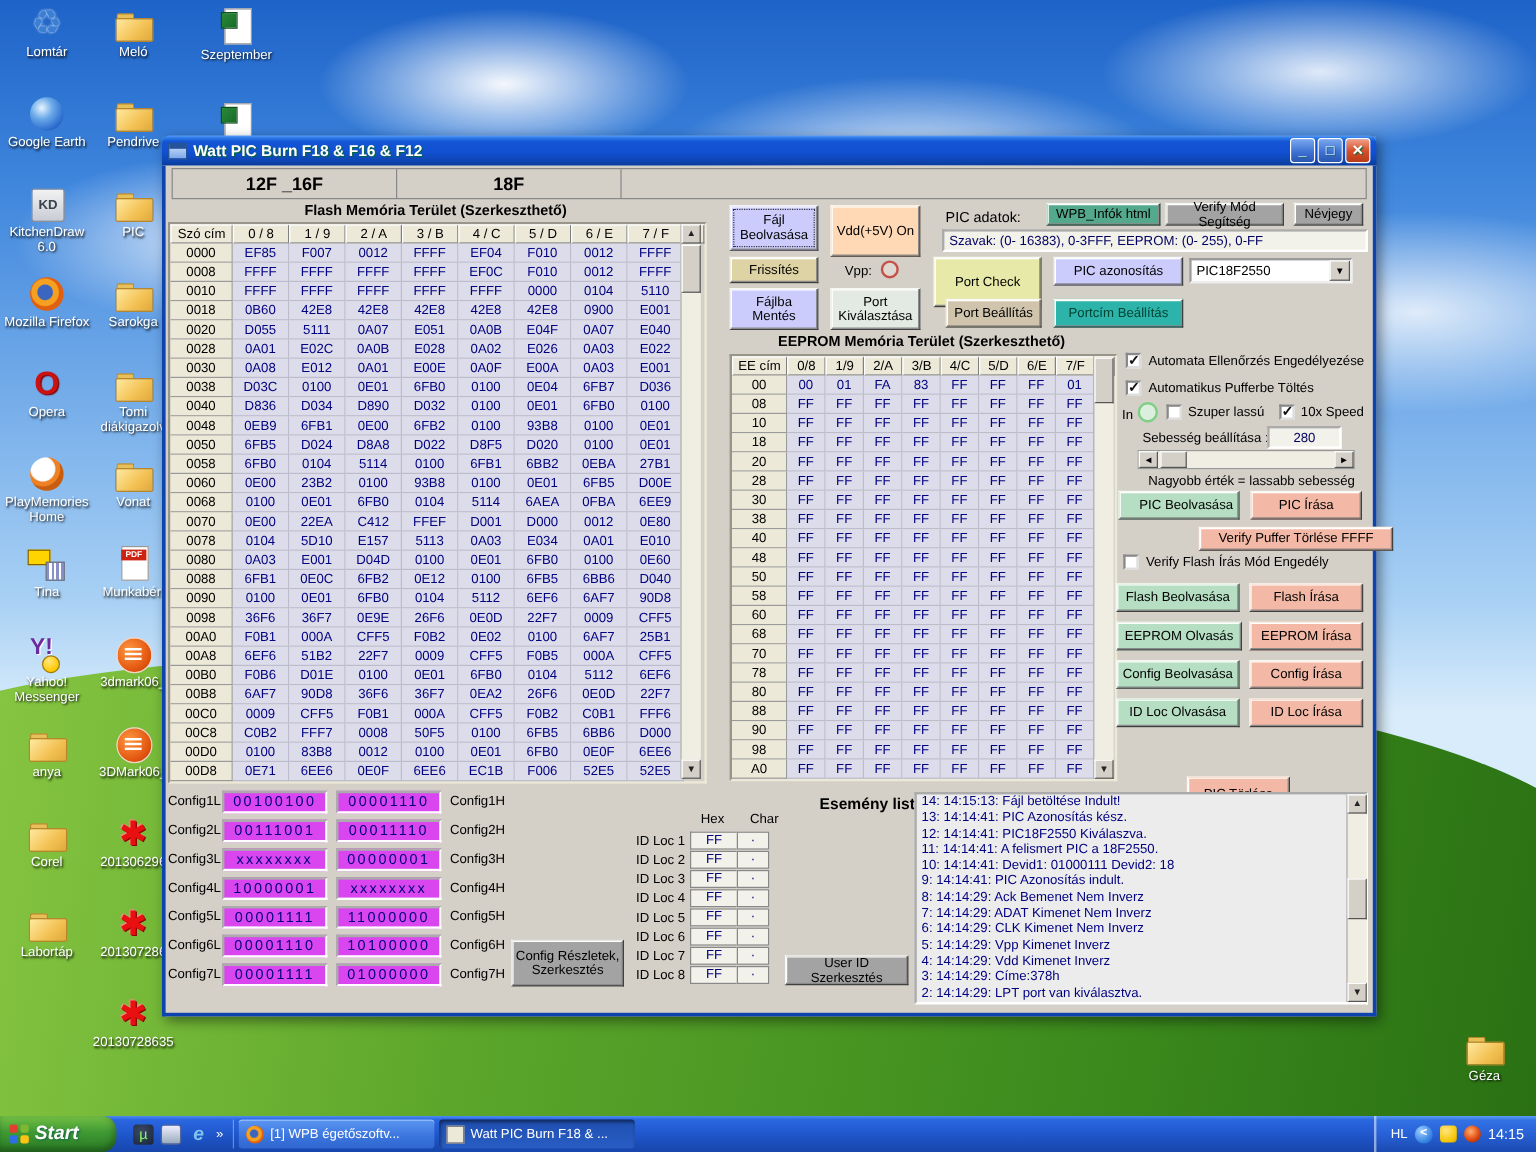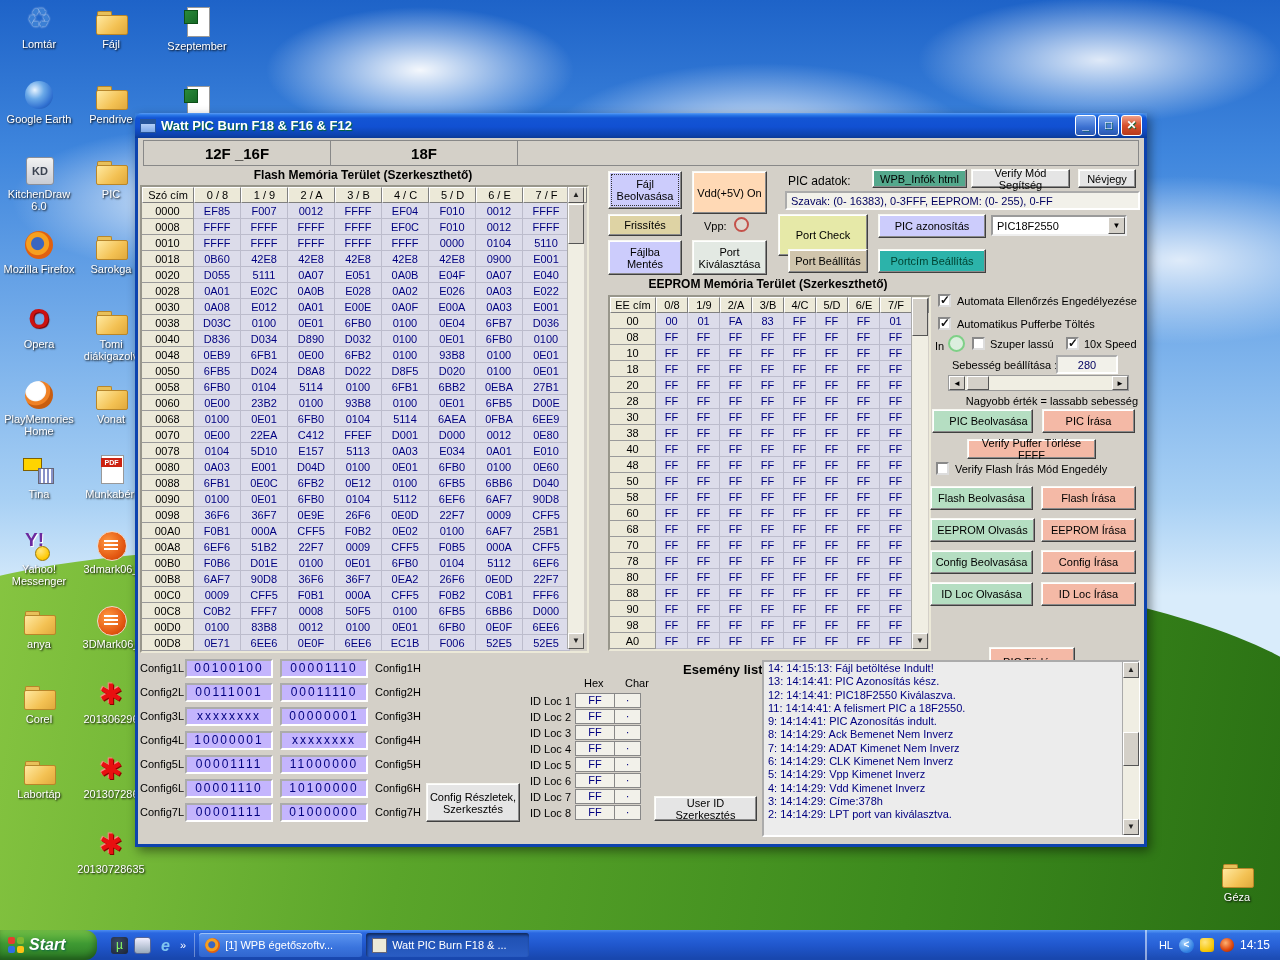--- a/index.html
+++ b/index.html
@@ -61,40 +61,40 @@
   .cell.head{background:#ece9d8;border:1px solid;border-color:#fff #808080 #808080 #fff;}
   .cell.addr{background:#ece9d8;border-right:1px solid #9a9a9a;border-bottom:1px solid #9a9a9a;}
   .cell.data{background:#dcdcea;color:#000080;border-right:1px solid #bcbccc;border-bottom:1px solid #bcbccc;cursor:text;}
   .vsb{position:absolute;width:17px;background:#f0eee3;border-left:1px solid #aaa;}
   .sbbtn{position:absolute;left:0;width:16px;height:16px;background:#d4d0c8;border:1px solid;border-color:#fff #555 #555 #fff;font-size:8px;line-height:14px;text-align:center;color:#222;cursor:pointer;}
   .sbthumb{position:absolute;left:0;width:16px;background:#d4d0c8;border:1px solid;border-color:#fff #555 #555 #fff;cursor:pointer;}
   
   .btn{position:absolute;display:flex;align-items:center;justify-content:center;text-align:center;font-size:11px;line-height:12px;color:#000;background:#d4d0c8;border:1px solid;border-color:#f8f8f2 #404040 #404040 #f8f8f2;box-shadow:inset -1px -1px 0 #8a8a8a,inset 1px 1px 0 #fff;cursor:pointer;padding:1px 2px;}
   .lav{background:#ccccfc}.tan{background:#ded3a4}.peach{background:#ffd9b5}
   .ltgrey{background:#e3e9e3}.paleyellow{background:#e6e9a8}
-  .teal{background:#2cb3aa}.seagreen{background:#54a88c}.mint{background:#e5e5e5}
+  .teal{background:#2cb3aa}.seagreen{background:#54a88c}.mint{background:#a3a3a3}
   .green{background:#b5dec2}.salmon{background:#f4b9a6}.greytan{background:#d0c5ac}
   .focusdot{outline:1px dotted #333;outline-offset:-4px;}
   .lbl{position:absolute;font-size:11px;color:#000;}
   .inset{position:absolute;background:#f2f1ea;border:2px inset #fff;display:flex;align-items:center;font-size:11px;color:#000060;padding:0 4px;}
   .cb{position:absolute;width:13px;height:13px;background:#fff;border:2px inset #ddd;cursor:pointer;}
   .cb.on::after{content:"✓";position:absolute;left:0px;top:-3px;font-size:12px;font-weight:bold;color:#111;}
   .circ{position:absolute;border-radius:50%;}
   .dd{position:absolute;background:#fff;border:2px inset #eee;display:flex;align-items:center;cursor:pointer;}
   .dd .val{flex:1;padding-left:4px;font-size:11px;}
   .dd .ddbtn{width:17px;height:100%;background:#d4d0c8;border:1px solid;border-color:#fff #555 #555 #fff;font-size:8px;display:flex;align-items:center;justify-content:center;}
   .hsb{position:absolute;height:16px;background:#f0eee3;border:1px solid #999;}
   .hsb .sbl,.hsb .sbr{position:absolute;top:0;width:16px;height:14px;background:#d4d0c8;border:1px solid;border-color:#fff #555 #555 #fff;font-size:8px;line-height:13px;text-align:center;}
   .hsb .sbl{left:0}.hsb .sbr{right:0}
   .hsb .ht{position:absolute;top:0;width:22px;height:14px;background:#d4d0c8;border:1px solid;border-color:#fff #555 #555 #fff;}
   
   .cfg-row{position:absolute;left:0;height:20px;width:400px;}
   .cfg-lab{position:absolute;left:2px;top:3px;font-size:11px;}
   .cfg-lab.labh{left:237px;}
-  .cfg-field{position:absolute;top:0;width:88px;height:19px;background:#c4b5fd;border:2px inset #fff;color:#000080;font-size:12px;letter-spacing:2px;text-align:center;line-height:15px;cursor:text;}
+  .cfg-field{position:absolute;top:0;width:88px;height:19px;background:#d946ef;border:2px inset #fff;color:#000080;font-size:12px;letter-spacing:2px;text-align:center;line-height:15px;cursor:text;}
   .cfg-field.f1{left:47px}.cfg-field.f2{left:142px}
   .id-row{position:absolute;height:16px;width:270px;}
   .id-lab{position:absolute;left:0;width:53px;top:2px;text-align:right;font-size:11px;}
   .id-hex{position:absolute;left:57px;width:39px;height:15px;background:#f2f1ea;border:1px solid #888;border-right:none;color:#000080;text-align:center;font-size:11px;line-height:13px;cursor:text;}
   .id-char{position:absolute;left:96px;width:27px;height:15px;background:#f2f1ea;border:1px solid #888;color:#000080;text-align:center;font-size:11px;line-height:13px;cursor:text;}
   
   #eventbox{position:absolute;left:624px;top:522px;width:378px;height:177px;background:#ececec;border:2px inset #fff;overflow:hidden;}
   .ev-line{font-size:11px;line-height:13.3px;color:#000080;padding-left:4px;white-space:nowrap;}
   
   #taskbar{position:absolute;left:0;bottom:0;width:1280px;height:30px;background:linear-gradient(180deg,#4d8df0 0%,#2a67e0 10%,#2057cd 50%,#1847ae 95%);z-index:10;display:flex;align-items:center;}
@@ -170,21 +170,21 @@
         <div class="dlabel">Corel</div>
       </div>
       <div class="dicon">
         <div class="ig ig-folder"></div>
         <div class="dlabel">Labortáp</div>
       </div>
     </div>
   <div id="dt-col2" class="dt-col">
       <div class="dicon">
         <div class="ig ig-folder"></div>
-        <div class="dlabel">Fájl</div>
+        <div class="dlabel">Meló</div>
       </div>
       <div class="dicon">
         <div class="ig ig-folder"></div>
         <div class="dlabel">Pendrive</div>
       </div>
       <div class="dicon">
         <div class="ig ig-folder"></div>
         <div class="dlabel">PIC</div>
       </div>
       <div class="dicon">
@@ -814,25 +814,25 @@
     <div class="cb on" style="left:928px;top:199px;"></div>
     <div class="lbl" style="left:946px;top:200px;">10x Speed</div>
 
     <div class="lbl" style="left:814px;top:221px;">Sebesség  beállítása :</div>
     <div class="inset" style="left:918px;top:217px;width:62px;height:19px;justify-content:center;">280</div>
     <div class="hsb" style="left:810px;top:237px;width:181px;">
       <span class="sbl">◄</span>
       <span class="ht" style="left:18px;"></span>
       <span class="sbr">►</span>
     </div>
-    <div class="lbl" style="left:810px;top:257px;width:190px;text-align:right;">Nagyobb érték = lassabb sebesség</div>
+    <div class="lbl" style="left:810px;top:257px;width:190px;text-align:center;">Nagyobb érték = lassabb sebesség</div>
 
     <div class="btn green" style="left:794px;top:271px;width:101px;height:24px;padding-left:14px;">PIC Beolvasása</div>
     <div class="btn salmon" style="left:904px;top:271px;width:93px;height:24px;">PIC   Írása</div>
-    <div class="btn salmon" style="left:829px;top:301px;width:129px;height:20px;">Verify Puffer Törlése FFFF</div>
+    <div class="btn salmon" style="left:861px;top:301px;width:162px;height:20px;">Verify Puffer Törlése FFFF</div>
     <div class="cb" style="left:798px;top:324px;"></div>
     <div class="lbl" style="left:817px;top:325px;">Verify Flash Írás Mód Engedély</div>
 
     <div id="pair-rows" style="position:absolute;left:0;top:348px;width:1006px;height:130px;">
         <div class="btn green" style="left: 792px; top: 0px; width: 103px; height: 24px;">Flash Beolvasása</div>
         <div class="btn salmon" style="left: 903px; top: 0px; width: 95px; height: 24px;">Flash Írása</div>
         <div class="btn green" style="left: 792px; top: 32px; width: 105px; height: 24px;">EEPROM Olvasás</div>
         <div class="btn salmon" style="left: 903px; top: 32px; width: 95px; height: 24px;">EEPROM Írása</div>
         <div class="btn green" style="left: 792px; top: 64px; width: 103px; height: 24px;">Config Beolvasása</div>
         <div class="btn salmon" style="left: 903px; top: 64px; width: 95px; height: 24px;">Config Írása</div>
@@ -932,20 +932,21 @@
         </div>
       </div>
     <div class="btn mint" style="left:516px;top:658px;width:103px;height:25px;">User ID Szerkesztés</div>
 
     <div class="sec-title" style="left:545px;top:524px;font-size:13px;">Esemény lista</div>
     <div id="eventbox">
         <div class="ev-line">14:  14:15:13:  Fájl betöltése Indult!</div>
         <div class="ev-line">13:  14:14:41:  PIC Azonosítás kész.</div>
         <div class="ev-line">12:  14:14:41:  PIC18F2550 Kiválaszva.</div>
         <div class="ev-line">11:  14:14:41:  A felismert PIC a 18F2550.</div>
+        <div class="ev-line">10:  14:14:41:  Devid1: 01000111  Devid2: 18</div>
         <div class="ev-line">9:  14:14:41:  PIC Azonosítás indult.</div>
         <div class="ev-line">8:  14:14:29:  Ack Bemenet Nem Inverz</div>
         <div class="ev-line">7:  14:14:29:  ADAT Kimenet Nem Inverz</div>
         <div class="ev-line">6:  14:14:29:  CLK Kimenet Nem Inverz</div>
         <div class="ev-line">5:  14:14:29:  Vpp Kimenet Inverz</div>
         <div class="ev-line">4:  14:14:29:  Vdd Kimenet Inverz</div>
         <div class="ev-line">3:  14:14:29:  Címe:378h</div>
         <div class="ev-line">2:  14:14:29:  LPT port van kiválasztva.</div>
       </div>
     <div class="vsb" style="left:984px;top:524px;height:173px;">

